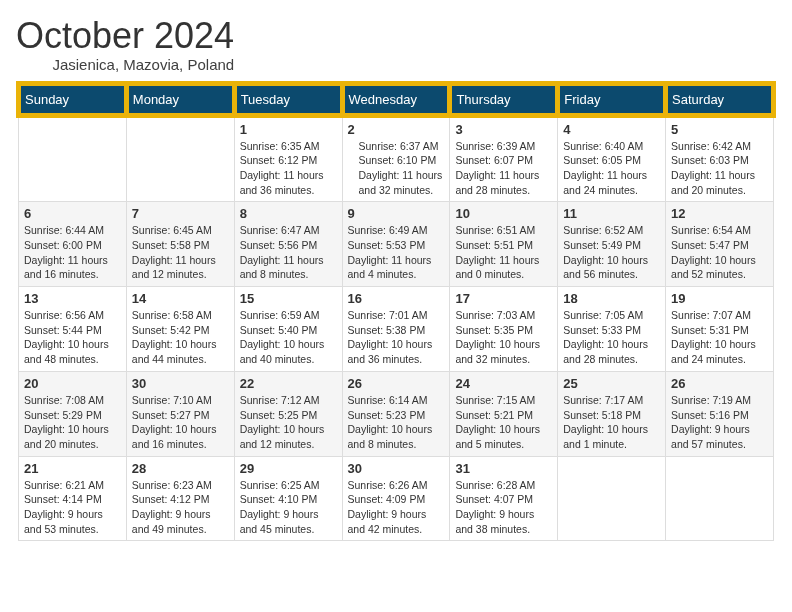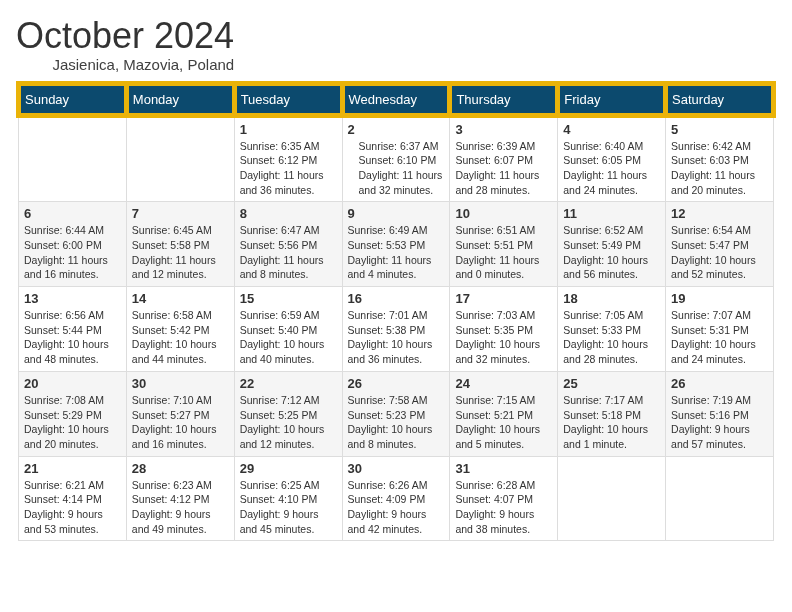--- a/index.html
+++ b/index.html
@@ -249,21 +249,21 @@
 Daylight: 10 hours and 16 minutes.</div>
         </td>
         <td>
           <span class="day-number">22</span>
           <div class="day-info" style="white-space: pre-line;">Sunrise: 7:12 AM
 Sunset: 5:25 PM
 Daylight: 10 hours and 12 minutes.</div>
         </td>
         <td>
           <span class="day-number">26</span>
-          <div class="day-info" style="white-space: pre-line;">Sunrise: 7:58 AM
+          <div class="day-info" style="white-space: pre-line;">Sunrise: 6:14 AM
 Sunset: 5:23 PM
 Daylight: 10 hours and 8 minutes.</div>
         </td>
         <td>
           <span class="day-number">24</span>
           <div class="day-info" style="white-space: pre-line;">Sunrise: 7:15 AM
 Sunset: 5:21 PM
 Daylight: 10 hours and 5 minutes.</div>
         </td>
         <td>

